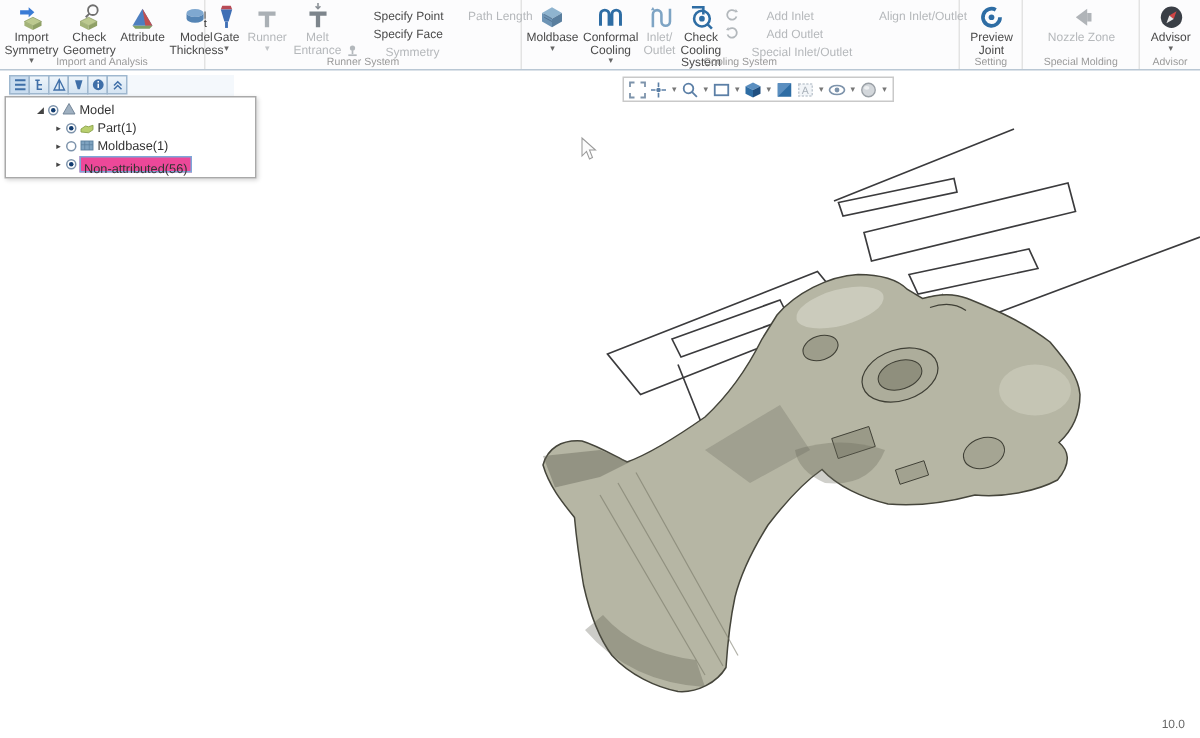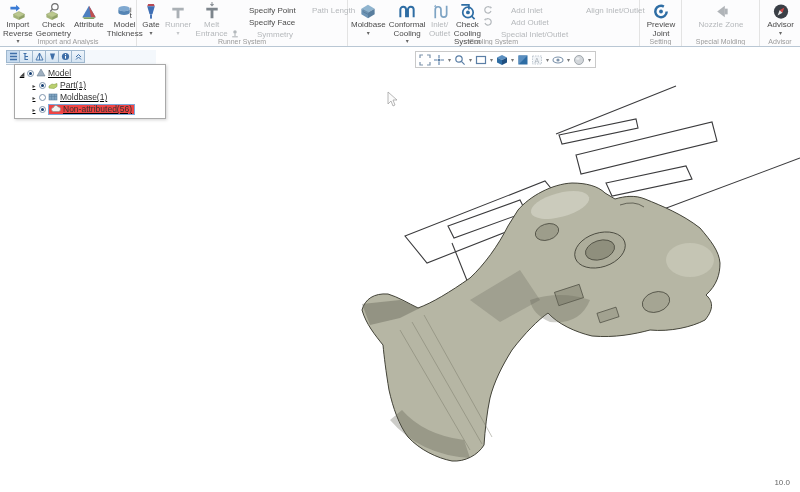--- a/index.html
+++ b/index.html
@@ -21,32 +21,32 @@
   .smallcol{display:flex;flex-direction:column;padding-top:2px;}
   .smallitem{display:flex;align-items:center;gap:18px;font-size:8px;color:#4a4a4a;height:12px;white-space:nowrap;}
   .smallitem.disabled{color:#b5b8bb;}
   .sicon{width:10px;height:10px;display:block;}
   
   #tree-tabs{position:absolute;left:6px;top:50px;width:150px;height:14px;display:flex;z-index:6;
              border-bottom:1px solid #b9c7d4;background:#f4f8fc;}
   .ttab{width:14px;height:13px;border:1px solid #9fb8cf;background:linear-gradient(#eef5fb,#d5e4f2);
         box-sizing:border-box;display:flex;align-items:center;justify-content:center;margin-right:-1px;}
   .ttab.active{background:#c9dcEF;}
-  #tree-panel{position:absolute;left:14px;top:64px;width:150px;background:#ffffff;border:1px solid #a9a9a9;
-              box-shadow:1px 1px 3px rgba(0,0,0,.18);z-index:6;padding:2px 0 3px 0;text-decoration:underline;}
+  #tree-panel{position:absolute;left:3px;top:64px;width:150px;background:#ffffff;border:1px solid #a9a9a9;
+              box-shadow:1px 1px 3px rgba(0,0,0,.18);z-index:6;padding:2px 0 3px 16px;}
   .trow{display:flex;align-items:center;height:12px;font-size:8.5px;color:#333;gap:2px;padding-left:4px;}
   .trow .lvl1{width:10px;}
   .expander{font-size:6px;color:#444;width:6px;text-align:center;}
   .radio{width:7px;height:7px;border:1px solid #7d93ab;border-radius:50%;box-sizing:border-box;
          display:inline-flex;align-items:center;justify-content:center;background:#fff;}
   .radio .dot{width:3px;height:3px;border-radius:50%;background:#123c70;}
   .ticon{width:10px;height:10px;display:block;}
   .tlabel{white-space:nowrap;}
-  .trow.selected .sel{border:1px solid #7da7d9;background:#ef4444;padding:0 2px;display:inline-flex;
-        align-items:center;gap:2px;height:11px;box-sizing:border-box;}
+  .trow.selected .sel{border:1px solid #7da7d9;background:#ec4899;padding:0 2px;display:inline-flex;
+        align-items:center;gap:2px;height:11px;box-sizing:border-box;flex-direction:column;}
   
   #vtoolbar{position:absolute;left:415px;top:51px;height:15px;background:#fff;border:1px solid #c9c9c9;
             display:flex;align-items:center;padding:0 3px;gap:2px;z-index:6;}
   .vicon{width:12px;height:12px;display:block;}
   .vcaret{font-size:6px;color:#777;margin:0 1px;}
   
   #canvas{position:absolute;top:0;left:0;z-index:1;}
   #scale-label{position:absolute;right:10px;bottom:5px;font-size:8px;color:#666;z-index:4;}
 </style>
 </head>
@@ -117,21 +117,21 @@
 
     <div class="rgroup" style="left:0;width:137px">
       <div class="rrow">
         <div class="bigbtn">
           <svg class="bicon" viewBox="0 0 20 20">
             <path d="M2 5 h6 V3 l4 3.5 -4 3.5 V8 H2z" fill="#3a7bd5"></path>
             <path d="M5 13 l6-3 6 3 -6 3z" fill="#bcc98f" stroke="#8a9a60" stroke-width="0.5"></path>
             <path d="M5 13 v3 l6 3 v-3z" fill="#a3b378"></path>
               <path d="M17 13 v3 l-6 3 v-3z" fill="#8fa065"></path>
           </svg>
-          <span>Import Reverse</span>
+          <span>Import Symmetry</span>
           <span class="caret">▾</span>
         </div>
         <div class="bigbtn">
           <svg class="bicon" viewBox="0 0 20 20">
             <path d="M3 13 l6-3 6 3 -6 3z" fill="#bcc98f" stroke="#8a9a60" stroke-width="0.5"></path>
             <path d="M3 13 v3 l6 3 v-3z" fill="#a3b378"></path>
               <path d="M15 13 v3 l-6 3 v-3z" fill="#8fa065"></path>
             <circle cx="12" cy="5" r="3.4" fill="none" stroke="#6f6f6f" stroke-width="1.3"></circle>
             <line x1="9.6" y1="7.4" x2="7" y2="10" stroke="#6f6f6f" stroke-width="1.3"></line>
           </svg>

